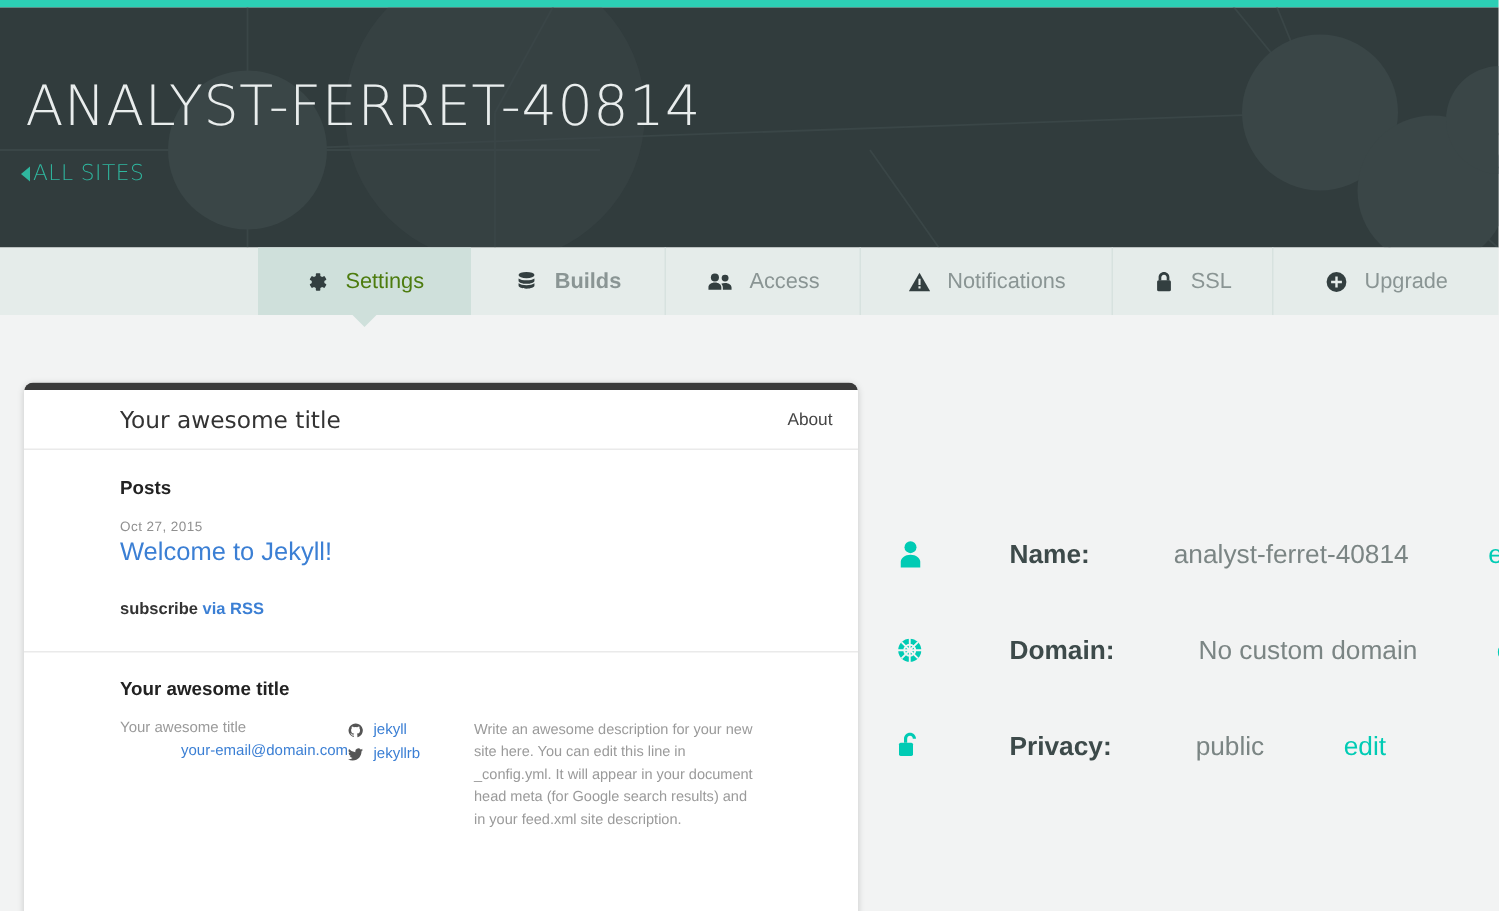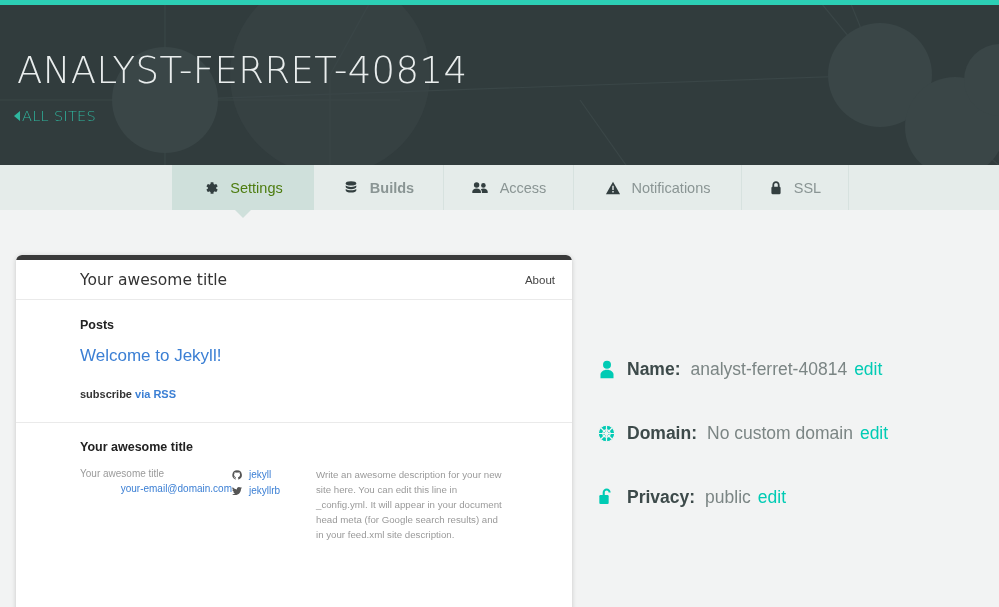--- a/index.html
+++ b/index.html
@@ -189,20 +189,21 @@
   
   .settings-panel {
     position: absolute;
     left: 597px; top: 355px;
     width: 390px;
   }
   .setting-row {
     display: flex; align-items: center;
     margin-bottom: 36px;
     height: 28px;
+    gap: 46px;
   }
   .setting-icon {
     width: 30px;
     display: flex; align-items: center; justify-content: flex-start;
     color: #00cbb4;
     flex: none;
   }
   .setting-label {
     font-size: 17.5px;
     font-weight: bold;
@@ -308,32 +309,43 @@
   <a href="#" class="tab tab-ssl">
     <span class="ticon">
       <svg width="14" height="16" viewBox="0 0 14 16" fill="currentColor">
         <path d="M7 1.3c-2 0-3.6 1.6-3.6 3.6v2.1h1.8V4.9c0-1 .8-1.8 1.8-1.8s1.8.8 1.8 1.8v2.1h1.8V4.9c0-2-1.6-3.6-3.6-3.6z"></path>
         <rect x="2.4" y="6.8" width="9.2" height="7.4" rx="1.1"></rect>
       </svg>
     </span>
     <span>SSL</span>
   </a>
 
+  <a href="#" class="tab tab-upgrade">
+    <span class="ticon">
+      <svg width="16" height="16" viewBox="0 0 16 16" fill="currentColor">
+        <circle cx="8" cy="8" r="6.6"></circle>
+        <path d="M7.2 4.4h1.6v7.2H7.2z" fill="#e5ecea"></path>
+        <path d="M4.4 7.2h7.2v1.6H4.4z" fill="#e5ecea"></path>
+      </svg>
+    </span>
+    <span>Upgrade</span>
+  </a>
 </div>
 
 <div class="preview-card">
   <div class="preview-chrome"></div>
 
   <div class="site-header">
     <div class="site-title">Your awesome title</div>
     <a href="#" class="site-nav-link">About</a>
   </div>
 
   <div class="site-body">
     <div class="posts-heading">Posts</div>
+    <div class="post-date">Oct 27, 2015</div>
     <a href="#" class="post-link">Welcome to Jekyll!</a>
     <div class="subscribe-line">
       <span>subscribe</span>
       <a href="#">via RSS</a>
     </div>
   </div>
 
   <div class="site-footer">
     <div class="footer-title">Your awesome title</div>
     <div class="footer-cols">

